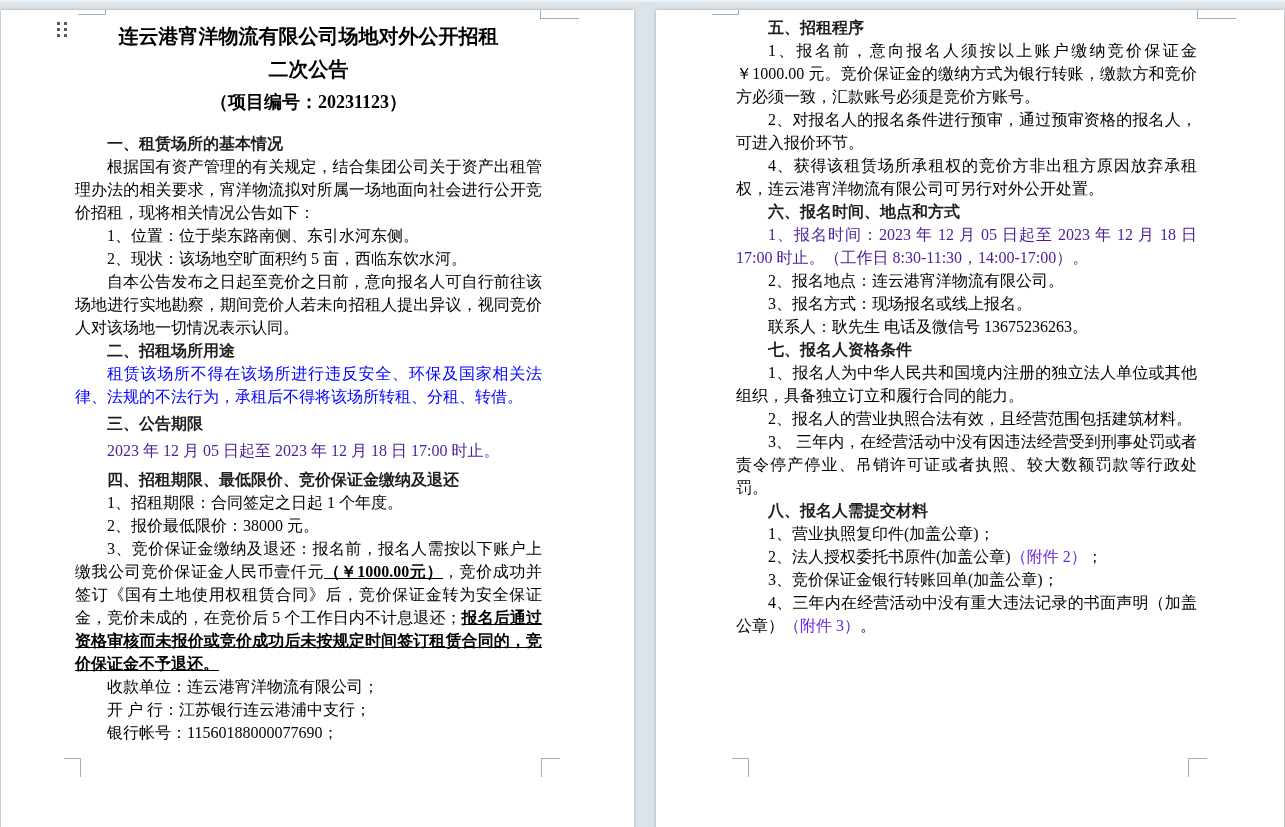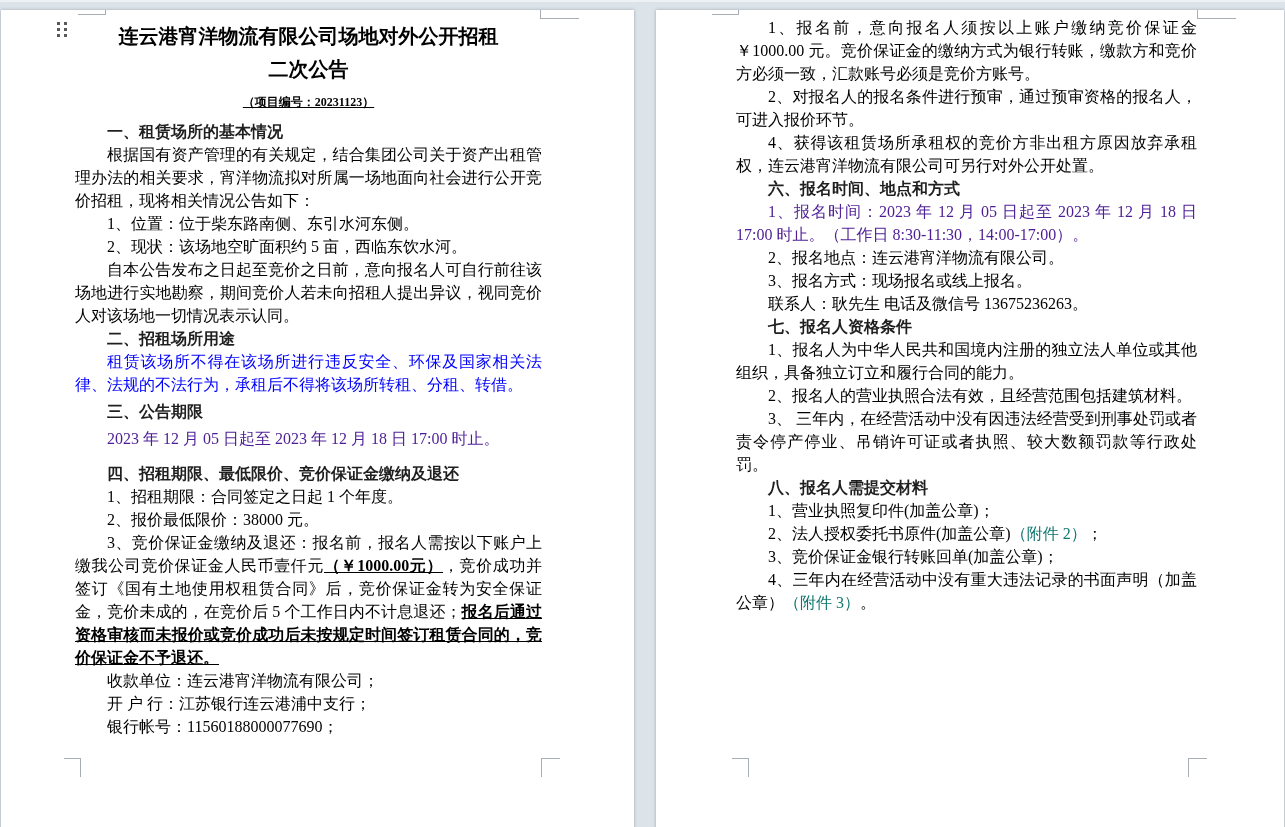--- a/index.html
+++ b/index.html
@@ -11,31 +11,31 @@
         box-shadow:0 0 3px rgba(100,110,120,.5);}
   .page1{left:1px;width:633px;}
   .page2{left:656px;width:628px;}
   .content{position:absolute;}
   .content1{left:74px;top:10px;width:467px;}
   .content2{left:80px;top:6px;width:461px;}
 
   p{margin:0;font-size:16px;line-height:23px;color:#000;text-align:justify;
     text-justify:inter-character;}
   p.t{font-size:20px;font-weight:bold;text-align:center;line-height:33px;text-justify:auto;}
-  p.t3{font-size:12px;margin-bottom:1px;text-decoration:underline;}
+  p.t3{font-size:18px;margin-bottom:13px;}
   p.h{font-weight:bold;color:#1f1f1f;}
   p.ind{text-indent:32px;}
   p.red{color:#4c1d95;}
   p.blue{color:#0000ff;}
   .mt4{margin-top:4px;}
-  .mt6{margin-top:12px;}
+  .mt6{margin-top:6px;}
   .mb6{margin-bottom:6px;}
   span.bu{font-weight:bold;text-decoration:underline;}
   span.rbu{font-weight:bold;text-decoration:underline;color:#ff0000;}
-  span.red{color:#0f766e;}
+  span.red{color:#6d28d9;}
 
   
   .drag-handle{position:absolute;left:56px;top:12px;width:10px;height:16px;cursor:grab;}
   .drag-handle::before{content:"";position:absolute;left:0;top:0;width:3px;height:3px;
      background:#595959;
      box-shadow:7px 0 0 #595959,0 6px 0 #595959,7px 6px 0 #595959,0 12px 0 #595959,7px 12px 0 #595959;}
 
   
   .mk{position:absolute;border:0 solid #a7adb3;}
   .mkA{left:77px;top:0;width:27px;height:4px;border-bottom-width:1px;border-right-width:1px;}
@@ -80,20 +80,21 @@
         <p class="ind"><span>银行帐号：11560188000077690；</span></p>
       </div>
   </div>
 
   <div class="page page2">
     <div class="mk mkC"></div>
     <div class="mk mkD"></div>
     <div class="mk mkG"></div>
     <div class="mk mkH"></div>
     <div class="content content2">
+        <p class="ind h"><span>五、招租程序</span></p>
         <p class="ind"><span>1、报名前，意向报名人须按以上账户缴纳竞价保证金￥1000.00 元。竞价保证金的缴纳方式为银行转账，缴款方和竞价方必须一致，汇款账号必须是竞价方账号。</span></p>
         <p class="ind"><span>2、对报名人的报名条件进行预审，通过预审资格的报名人，可进入报价环节。</span></p>
         <p class="ind"><span>4、获得该租赁场所承租权的竞价方非出租方原因放弃承租权，连云港宵洋物流有限公司可另行对外公开处置。</span></p>
         <p class="ind h"><span>六、报名时间、地点和方式</span></p>
         <p class="ind red"><span>1、报名时间：2023 年 12 月 05 日起至 2023 年 12 月 18 日 17:00 时止。（工作日 8:30-11:30，14:00-17:00）。</span></p>
         <p class="ind"><span>2、报名地点：连云港宵洋物流有限公司。</span></p>
         <p class="ind"><span>3、报名方式：现场报名或线上报名。</span></p>
         <p class="ind"><span>联系人：耿先生  电话及微信号 13675236263。</span></p>
         <p class="ind h"><span>七、报名人资格条件</span></p>
         <p class="ind"><span>1、报名人为中华人民共和国境内注册的独立法人单位或其他组织，具备独立订立和履行合同的能力。</span></p>

